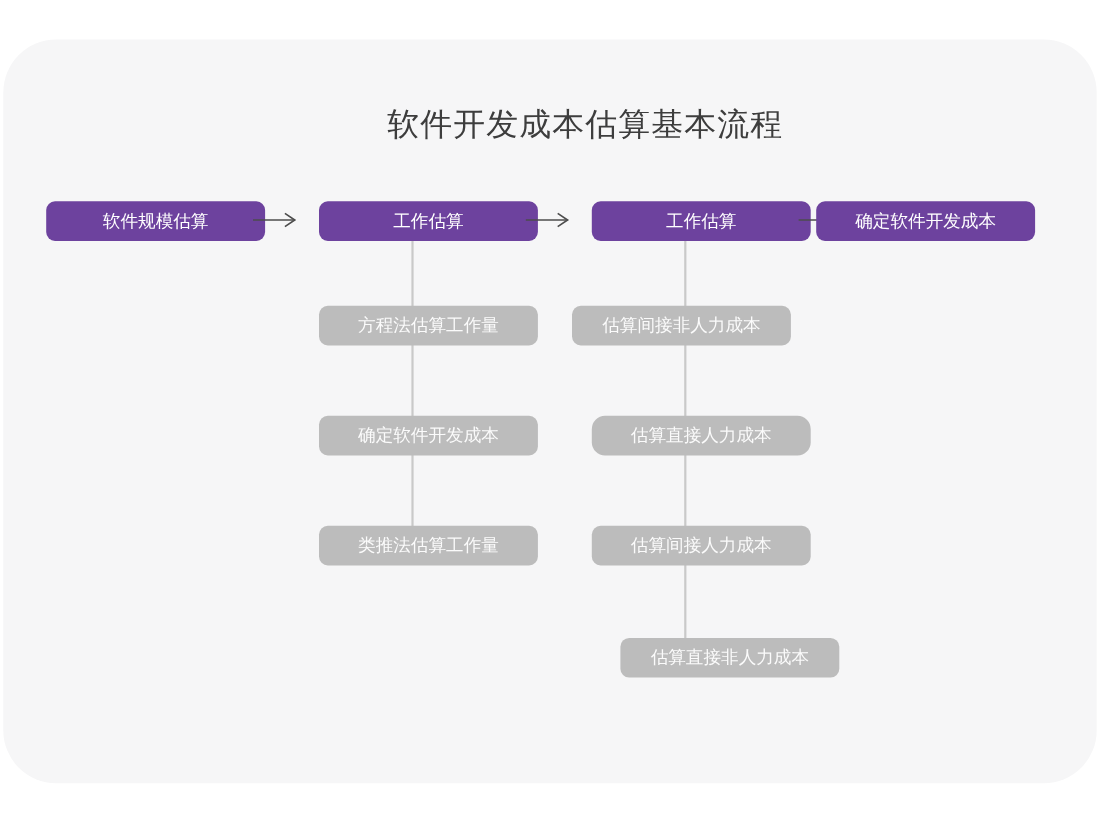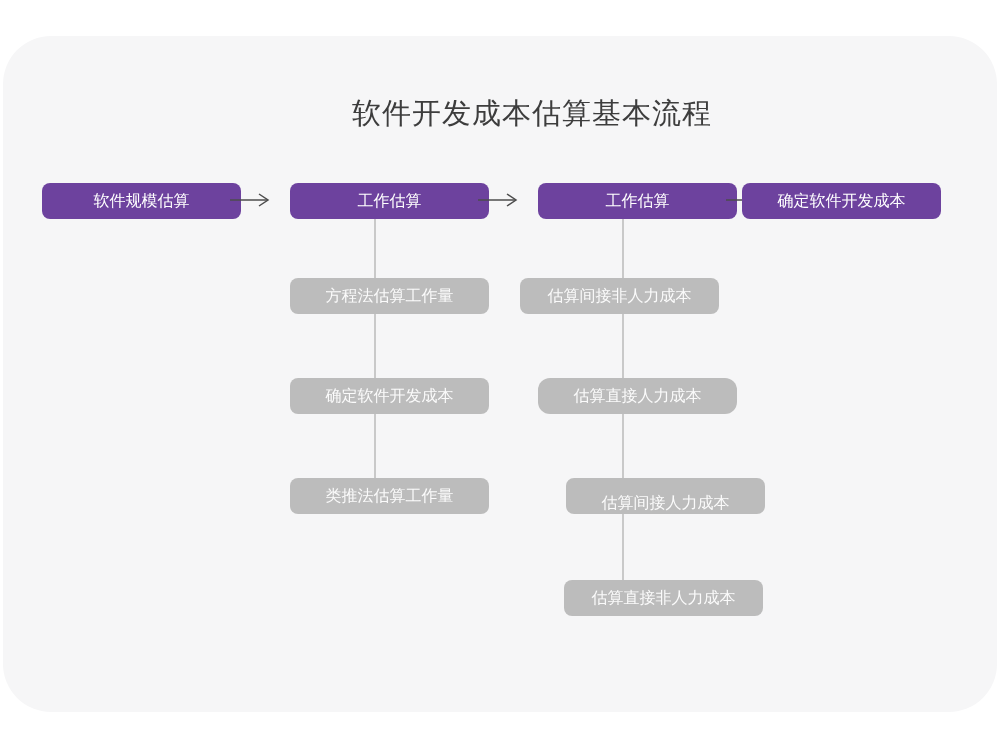--- a/index.html
+++ b/index.html
@@ -52,21 +52,21 @@
   .step-3 { left: 742px; top: 183px; }
 
   
   .sub-a-0 { left: 290px; top: 278px; }
   .sub-a-1 { left: 290px; top: 378px; }
   .sub-a-2 { left: 290px; top: 478px; }
 
   
   .sub-b-0 { left: 520px; top: 278px; }
   .sub-b-1 { left: 538px; top: 378px; border-radius: 12px; }
-  .sub-b-2 { left: 566px; top: 478px; align-items: flex-end; }
+  .sub-b-2 { left: 538px; top: 478px; }
   .sub-b-3 { left: 564px; top: 580px; }
 
   .vline {
     position: absolute;
     width: 2px;
     background: #c9c9c9;
     z-index: 1;
   }
   .vline-a { left: 374px; top: 219px; height: 278px; }
   .vline-b { left: 622px; top: 219px; height: 380px; }

